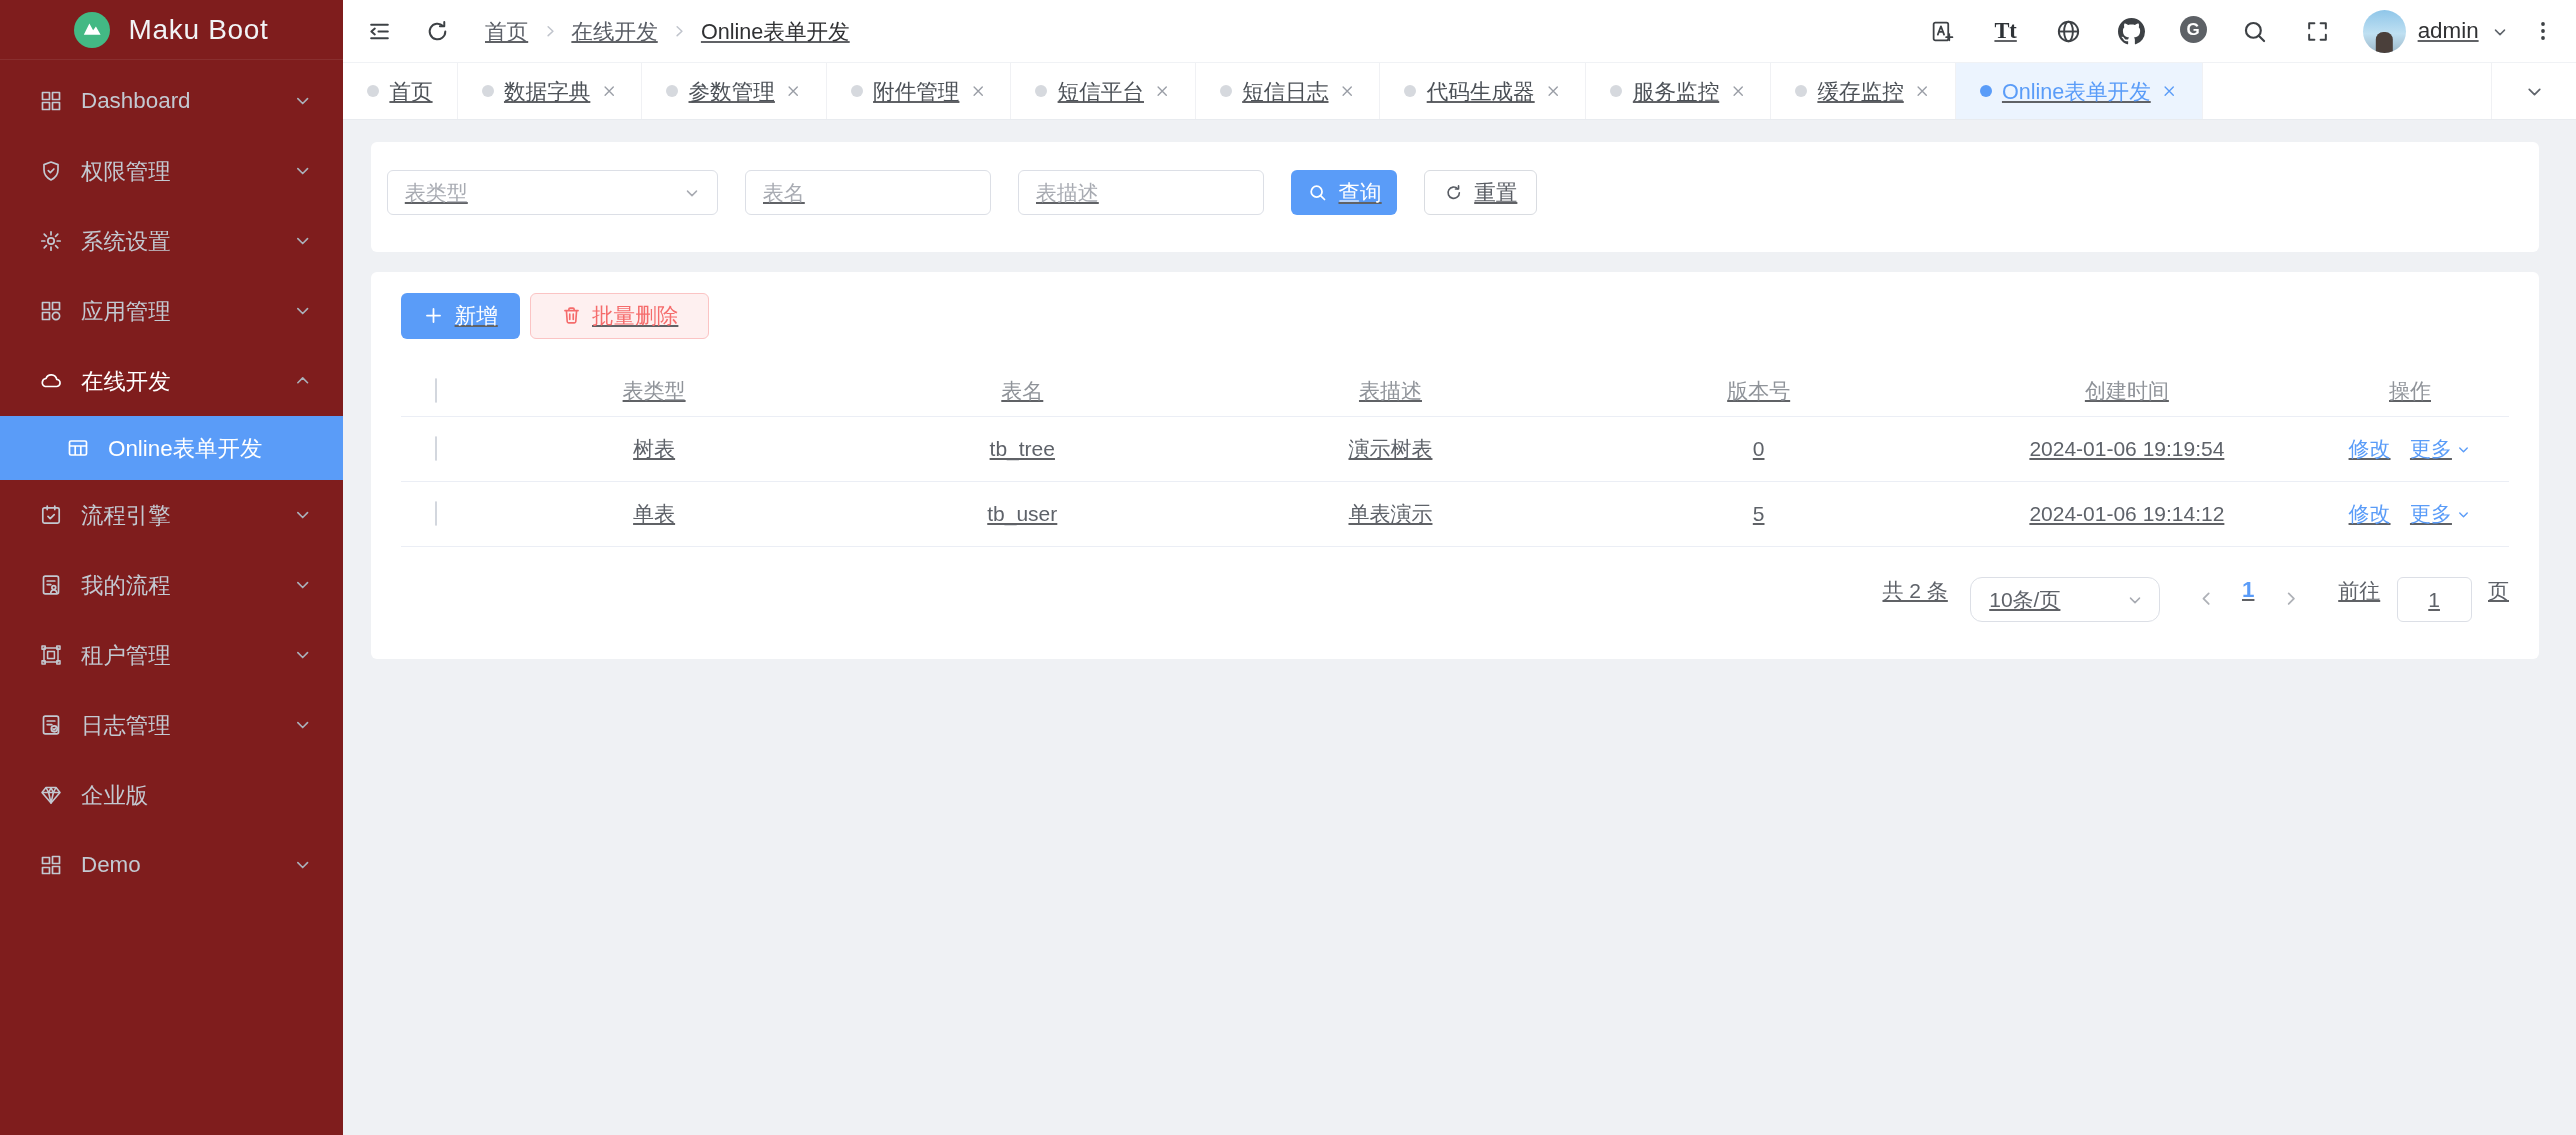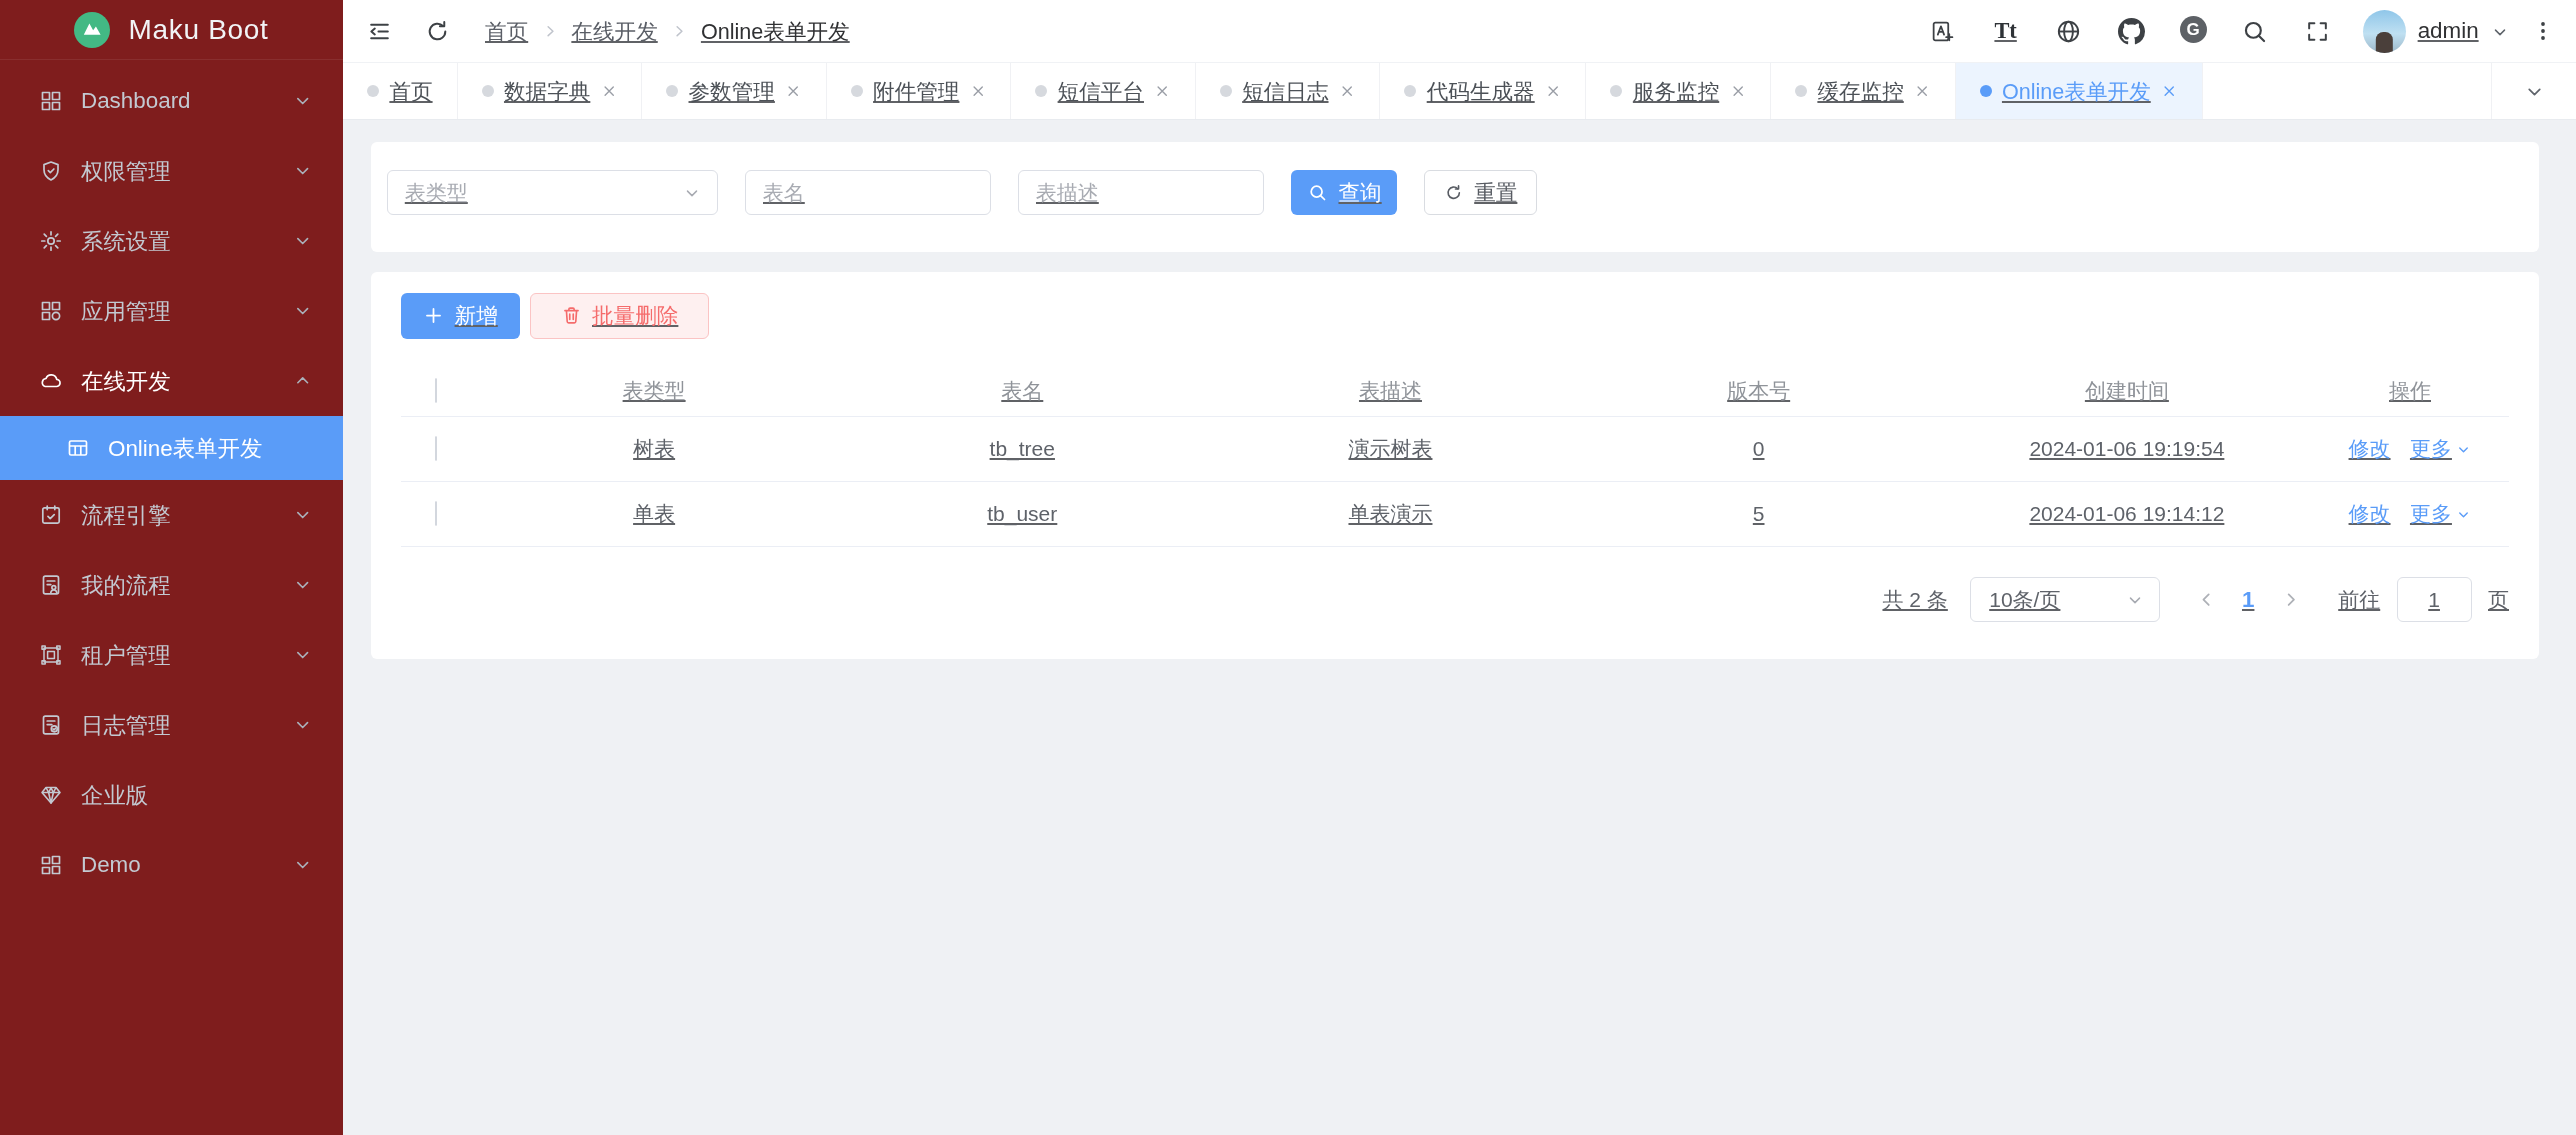--- a/index.html
+++ b/index.html
@@ -79,23 +79,23 @@
   table.grid { width:100%; border-collapse:collapse; table-layout:fixed; margin-top:27px; }
   .grid th { height:51px; font-weight:400; color:#8f9399; font-size:21px; text-align:center; border-bottom:1.5px solid #ebeef5; }
   .grid td { height:65px; color:#5e6269; font-size:21px; text-align:center; border-bottom:1.5px solid #ebeef5; }
   .col-check { width:69px; }
   .col-ops { width:198px; }
   .checkbox { width:21.6px; height:21.6px; border:1.5px solid #d3d7de; border-radius:3.7px; background:#fff; margin:0 auto; cursor:pointer; }
   .ops-cell { display:flex; align-items:center; justify-content:center; gap:19.4px; }
   .link { color:#5a9cf8; cursor:pointer; display:inline-flex; align-items:center; gap:4.5px; white-space:nowrap; }
   .link .chev { width:15px; height:15px; color:#5a9cf8; }
 
-  .pagination { margin-top:30px; display:flex; align-items:center; justify-content:flex-end; gap:0; color:#5e6269; }
+  .pagination { margin-top:30px; display:flex; justify-content:flex-end; gap:0; color:#5e6269; }
   .pg-total { margin-right:22.4px; }
-  .pg-size { width:190px; height:45px; border:1.5px solid #dcdfe6; border-radius:6px; display:flex; align-items:center; justify-content:space-between; padding:0 15px 0 18px; color:#5e6269; cursor:pointer; }
+  .pg-size { width:190px; height:45px; border:1.5px solid #dcdfe6; border-radius:12px; display:flex; align-items:center; justify-content:space-between; padding:0 15px 0 18px; color:#5e6269; cursor:pointer; }
   .pg-size .chev { color:#a8abb2; }
   .pg-arrow { width:42px; height:42px; display:flex; align-items:center; justify-content:center; color:#aeb1b7; cursor:pointer; }
   .pg-arrow.prev { margin-left:25px; }
   .pg-page { width:42px; text-align:center; color:#5a9cf8; font-weight:600; font-size:22.4px; cursor:pointer; }
   .pg-goto-label { margin-left:27px; }
   .pg-goto-input { width:75px; height:45px; border:1.5px solid #dcdfe6; border-radius:6px; text-align:center; font-size:21px; color:#5e6269; margin-left:16.4px; outline:none; font-family:inherit; }
   .pg-unit { margin-left:16.4px; }
   .chev { width:18px; height:18px; }
 </style>
 </head>

